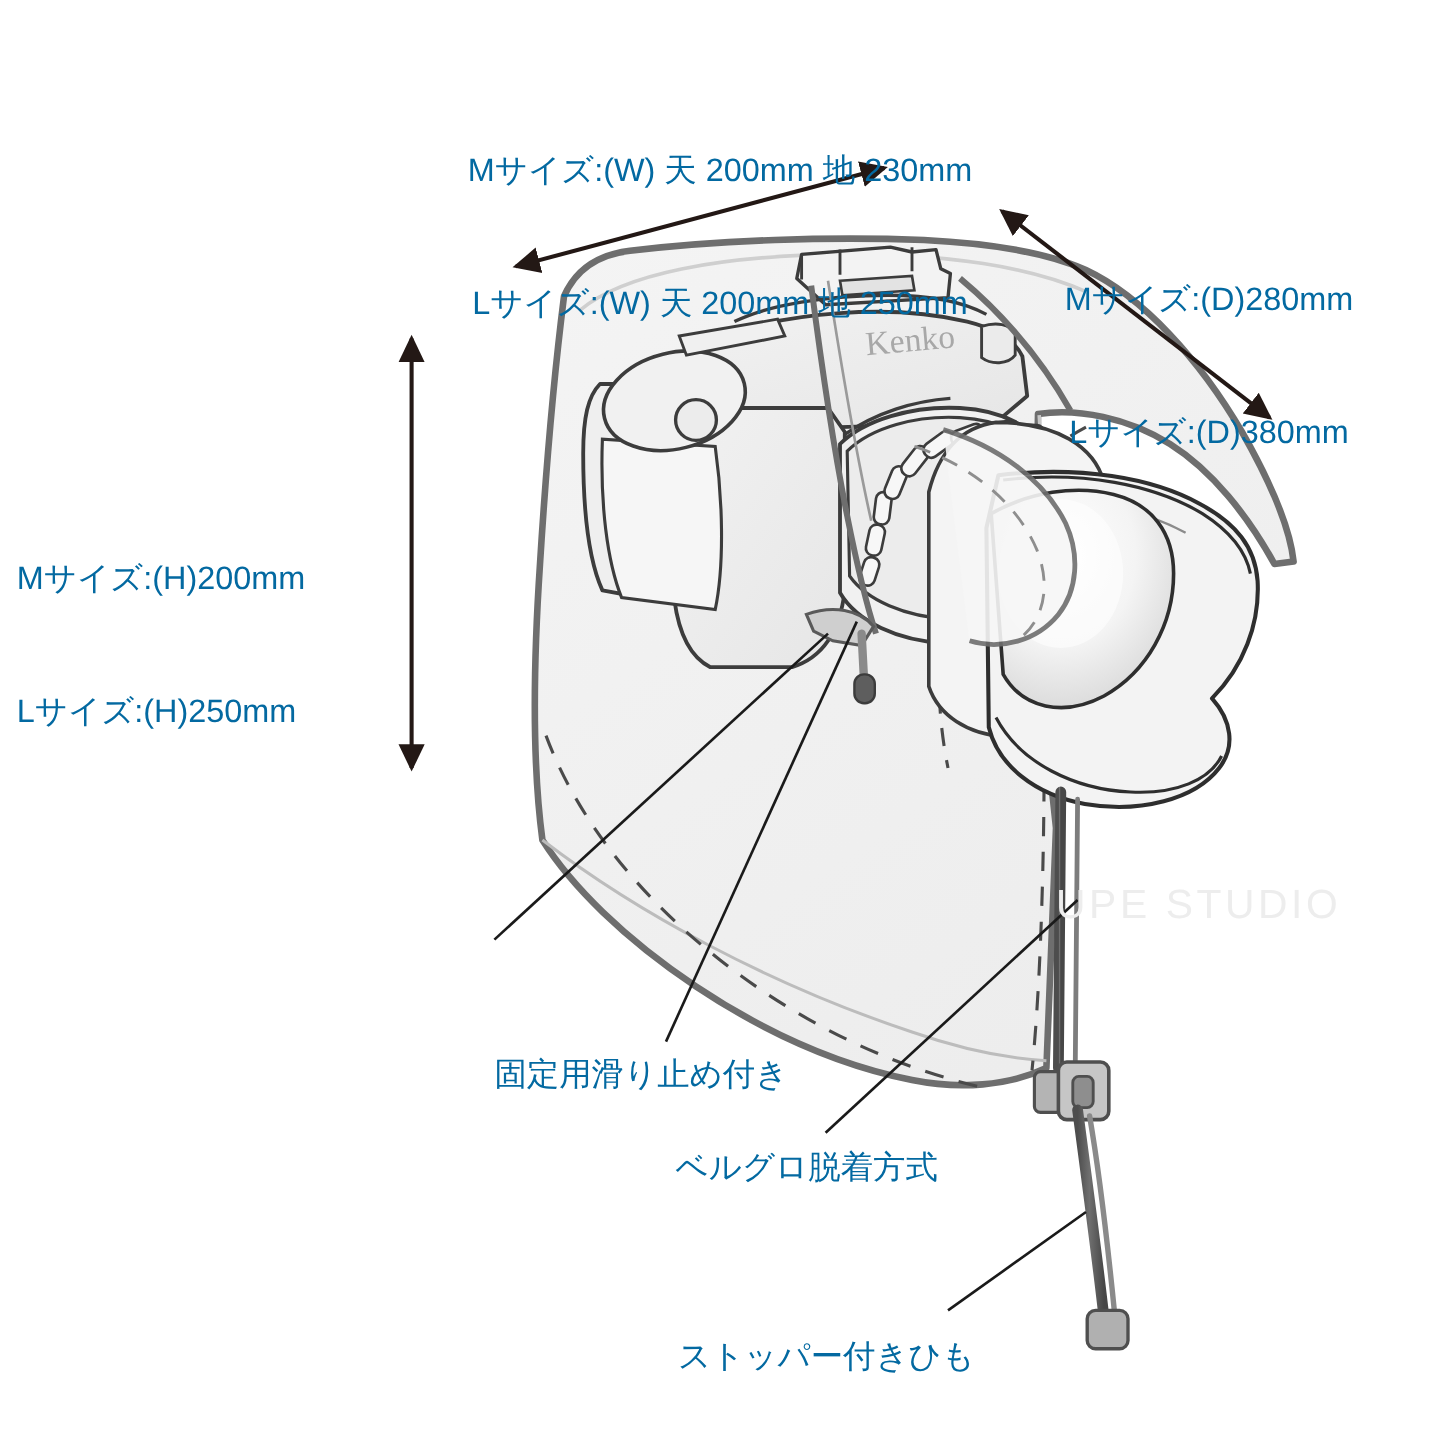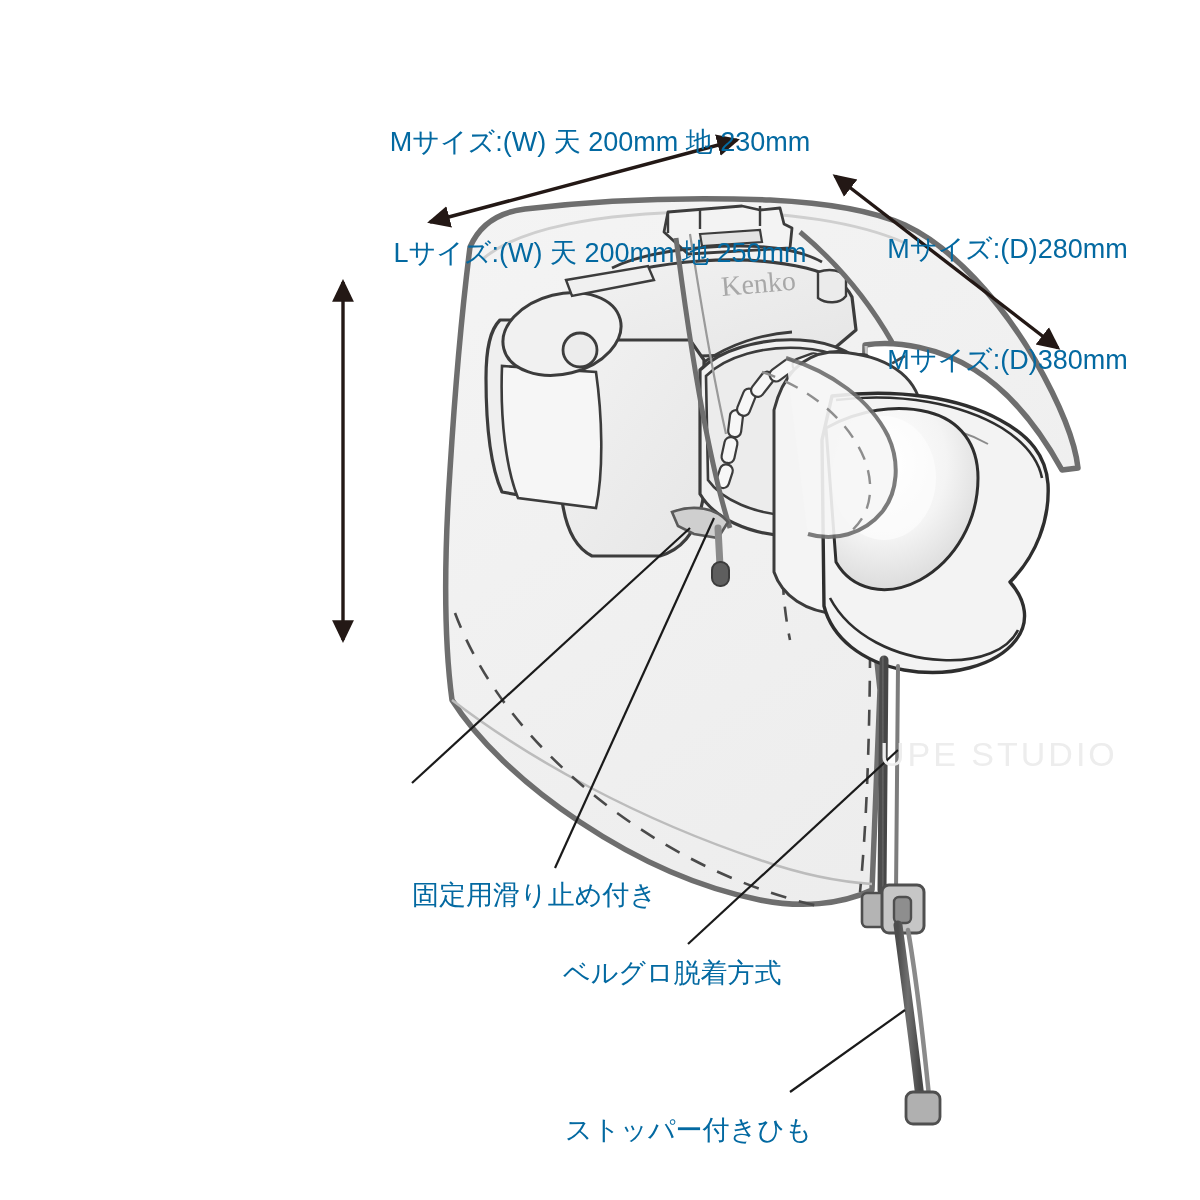--- a/index.html
+++ b/index.html
@@ -252,23 +252,27 @@
     </g>
   </svg>
 
   <div class="lbl c" style="left:345px;top:50px;width:510px;">
     <div>Mサイズ:(W) 天 200mm 地 230mm</div>
     <div>Lサイズ:(W) 天 200mm 地 250mm</div>
   </div>
 
   <div class="lbl r" style="left:820px;top:157px;width:375px;">
     <div>Mサイズ:(D)280mm</div>
-    <div>Mサイズ:(D)380mm</div>
+    <div>Lサイズ:(D)380mm</div>
   </div>
 
+  <div class="lbl" style="left:14px;top:390px;width:300px;">
+    <div>Mサイズ:(H)200mm</div>
+    <div>Lサイズ:(H)250mm</div>
+  </div>
 
 
   <div class="lbl" style="left:412px;top:877px;">固定用滑り止め付き</div>
 
   <div class="lbl" style="left:563px;top:955px;">ベルグロ脱着方式</div>
 
   <div class="lbl" style="left:565px;top:1112px;">ストッパー付きひも</div>
 
   <div class="wm" style="left:880px;top:735px;">UPE STUDIO</div>
 

